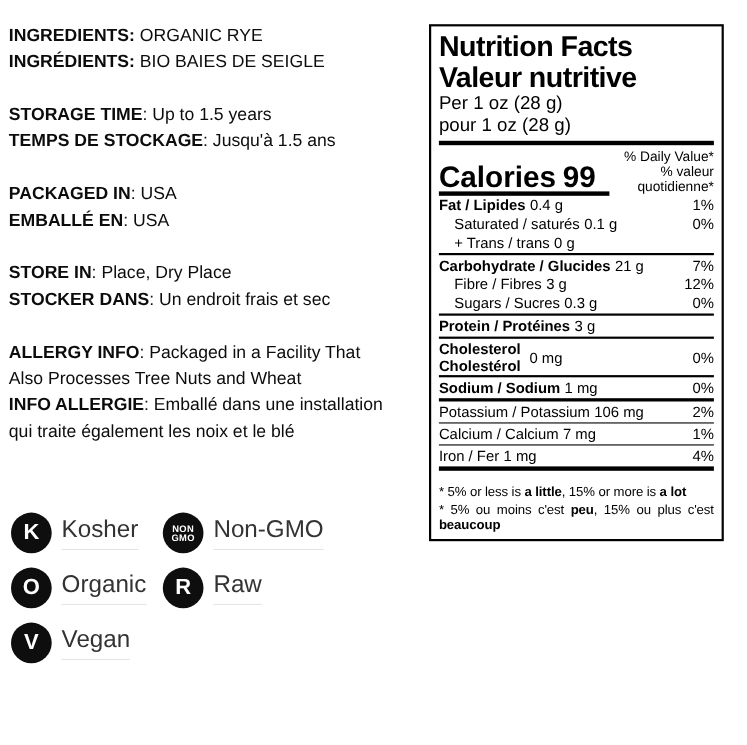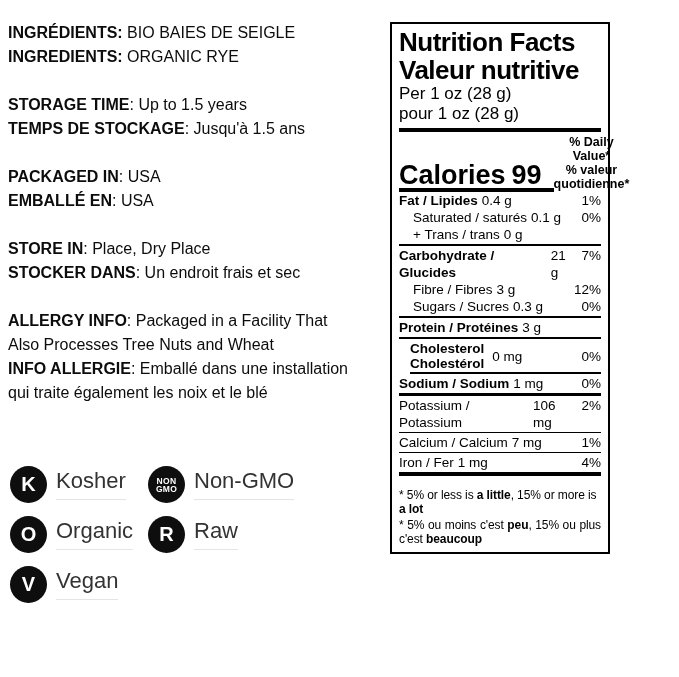--- a/index.html
+++ b/index.html
@@ -5,39 +5,39 @@
   html,body{margin:0;padding:0;background:#fff;}
   .page{position:relative;width:679px;height:677px;background:#fff;overflow:hidden;
         font-family:"Liberation Sans", sans-serif;color:#111;}
 
   
   .info{position:absolute;left:8px;top:21px;width:374px;font-size:16px;line-height:24px;color:#0c0c0c;}
   .info .b{font-weight:700;}
   .info .gap{margin-top:24px;}
 
   
-  .nft{position:absolute;left:390px;top:22px;width:220px;box-sizing:border-box;
+  .nft{position:absolute;left:390px;top:22px;width:268px;box-sizing:border-box;
        border:2px solid #000;padding:4px 7px 6px 7px;color:#000;background:#fff;}
   .nft-title{font-size:26px;font-weight:700;line-height:28px;letter-spacing:-0.5px;}
   .serving{font-size:17px;line-height:20px;}
   .bar4{height:4px;background:#000;margin:4px 0 1px;}
   .cal-row{display:flex;justify-content:space-between;align-items:flex-end;padding-top:2px;}
   .cal-left{font-size:27px;font-weight:700;border-bottom:4px solid #000;padding:0 12px 1px 0;line-height:24px;}
   .cal-left .v{font-weight:700;margin-left:6px;}
-  .dv{font-size:12.5px;font-weight:700;text-align:center;line-height:14px;padding-bottom:1px;}
+  .dv{font-size:12.5px;font-weight:400;text-align:right;line-height:14px;padding-bottom:1px;}
   .row{display:flex;font-size:13.5px;line-height:17px;align-items:baseline;}
   .row .nm{font-weight:700;}
   .row.sub{padding-left:14px;}
   .amt{margin-left:4px;}
   .pct{margin-left:auto;padding-left:6px;}
   .bb1{border-bottom:1px solid #000;padding-bottom:1px;margin-bottom:1px;}
   .bb2{border-bottom:2px solid #000;padding-bottom:1px;margin-bottom:1px;}
   .bb3{border-bottom:3px solid #000;padding-bottom:1px;margin-bottom:1px;}
   .bb4{border-bottom:4px solid #000;padding-bottom:1px;margin-bottom:12px;}
-  .chol{display:flex;align-items:center;font-size:13.5px;padding:1px 0;margin-left:11px;}
+  .chol{display:flex;align-items:center;font-size:13.5px;padding:1px 0;}
   .chol-names{font-weight:700;line-height:15px;}
   .chol .amt{margin-left:8px;align-self:center;}
   .chol .pct{align-self:center;}
   .foot{font-size:12px;line-height:14px;margin-top:2px;letter-spacing:-0.1px;}
   .foot .fb{font-weight:700;}
   .foot-fr{text-align:justify;}
 
   
   .badges{position:absolute;left:10px;top:466px;display:grid;
           grid-template-columns:138px auto;row-gap:13px;align-items:center;}
@@ -49,22 +49,22 @@
          font-size:8.5px;line-height:8px;letter-spacing:0.3px;font-weight:800;}
   .blabel{font-size:22px;color:#333;line-height:24px;
           border-bottom:1px solid #e4e4e4;padding-bottom:6px;}
 </style>
 </head>
 <body>
 
 <div class="page">
 
   <div class="info">
+    <div class="line"><span class="b">INGREDIENTS:</span><span> ORGANIC RYE</span></div>
     <div class="line"><span class="b">INGRÉDIENTS:</span><span> BIO BAIES DE SEIGLE</span></div>
-    <div class="line"><span class="b">INGREDIENTS:</span><span> ORGANIC RYE</span></div>
     <div class="line gap"><span class="b">STORAGE TIME</span><span>: Up to 1.5 years</span></div>
     <div class="line"><span class="b">TEMPS DE STOCKAGE</span><span>: Jusqu'à 1.5 ans</span></div>
     <div class="line gap"><span class="b">PACKAGED IN</span><span>: USA</span></div>
     <div class="line"><span class="b">EMBALLÉ EN</span><span>: USA</span></div>
     <div class="line gap"><span class="b">STORE IN</span><span>: Place, Dry Place</span></div>
     <div class="line"><span class="b">STOCKER DANS</span><span>: Un endroit frais et sec</span></div>
     <div class="line gap"><span class="b">ALLERGY INFO</span><span>: Packaged in a Facility That</span></div>
     <div class="line"><span class="b"></span><span>Also Processes Tree Nuts and Wheat</span></div>
     <div class="line"><span class="b">INFO ALLERGIE</span><span>: Emballé dans une installation</span></div>
     <div class="line"><span class="b"></span><span>qui traite également les noix et le blé</span></div>

